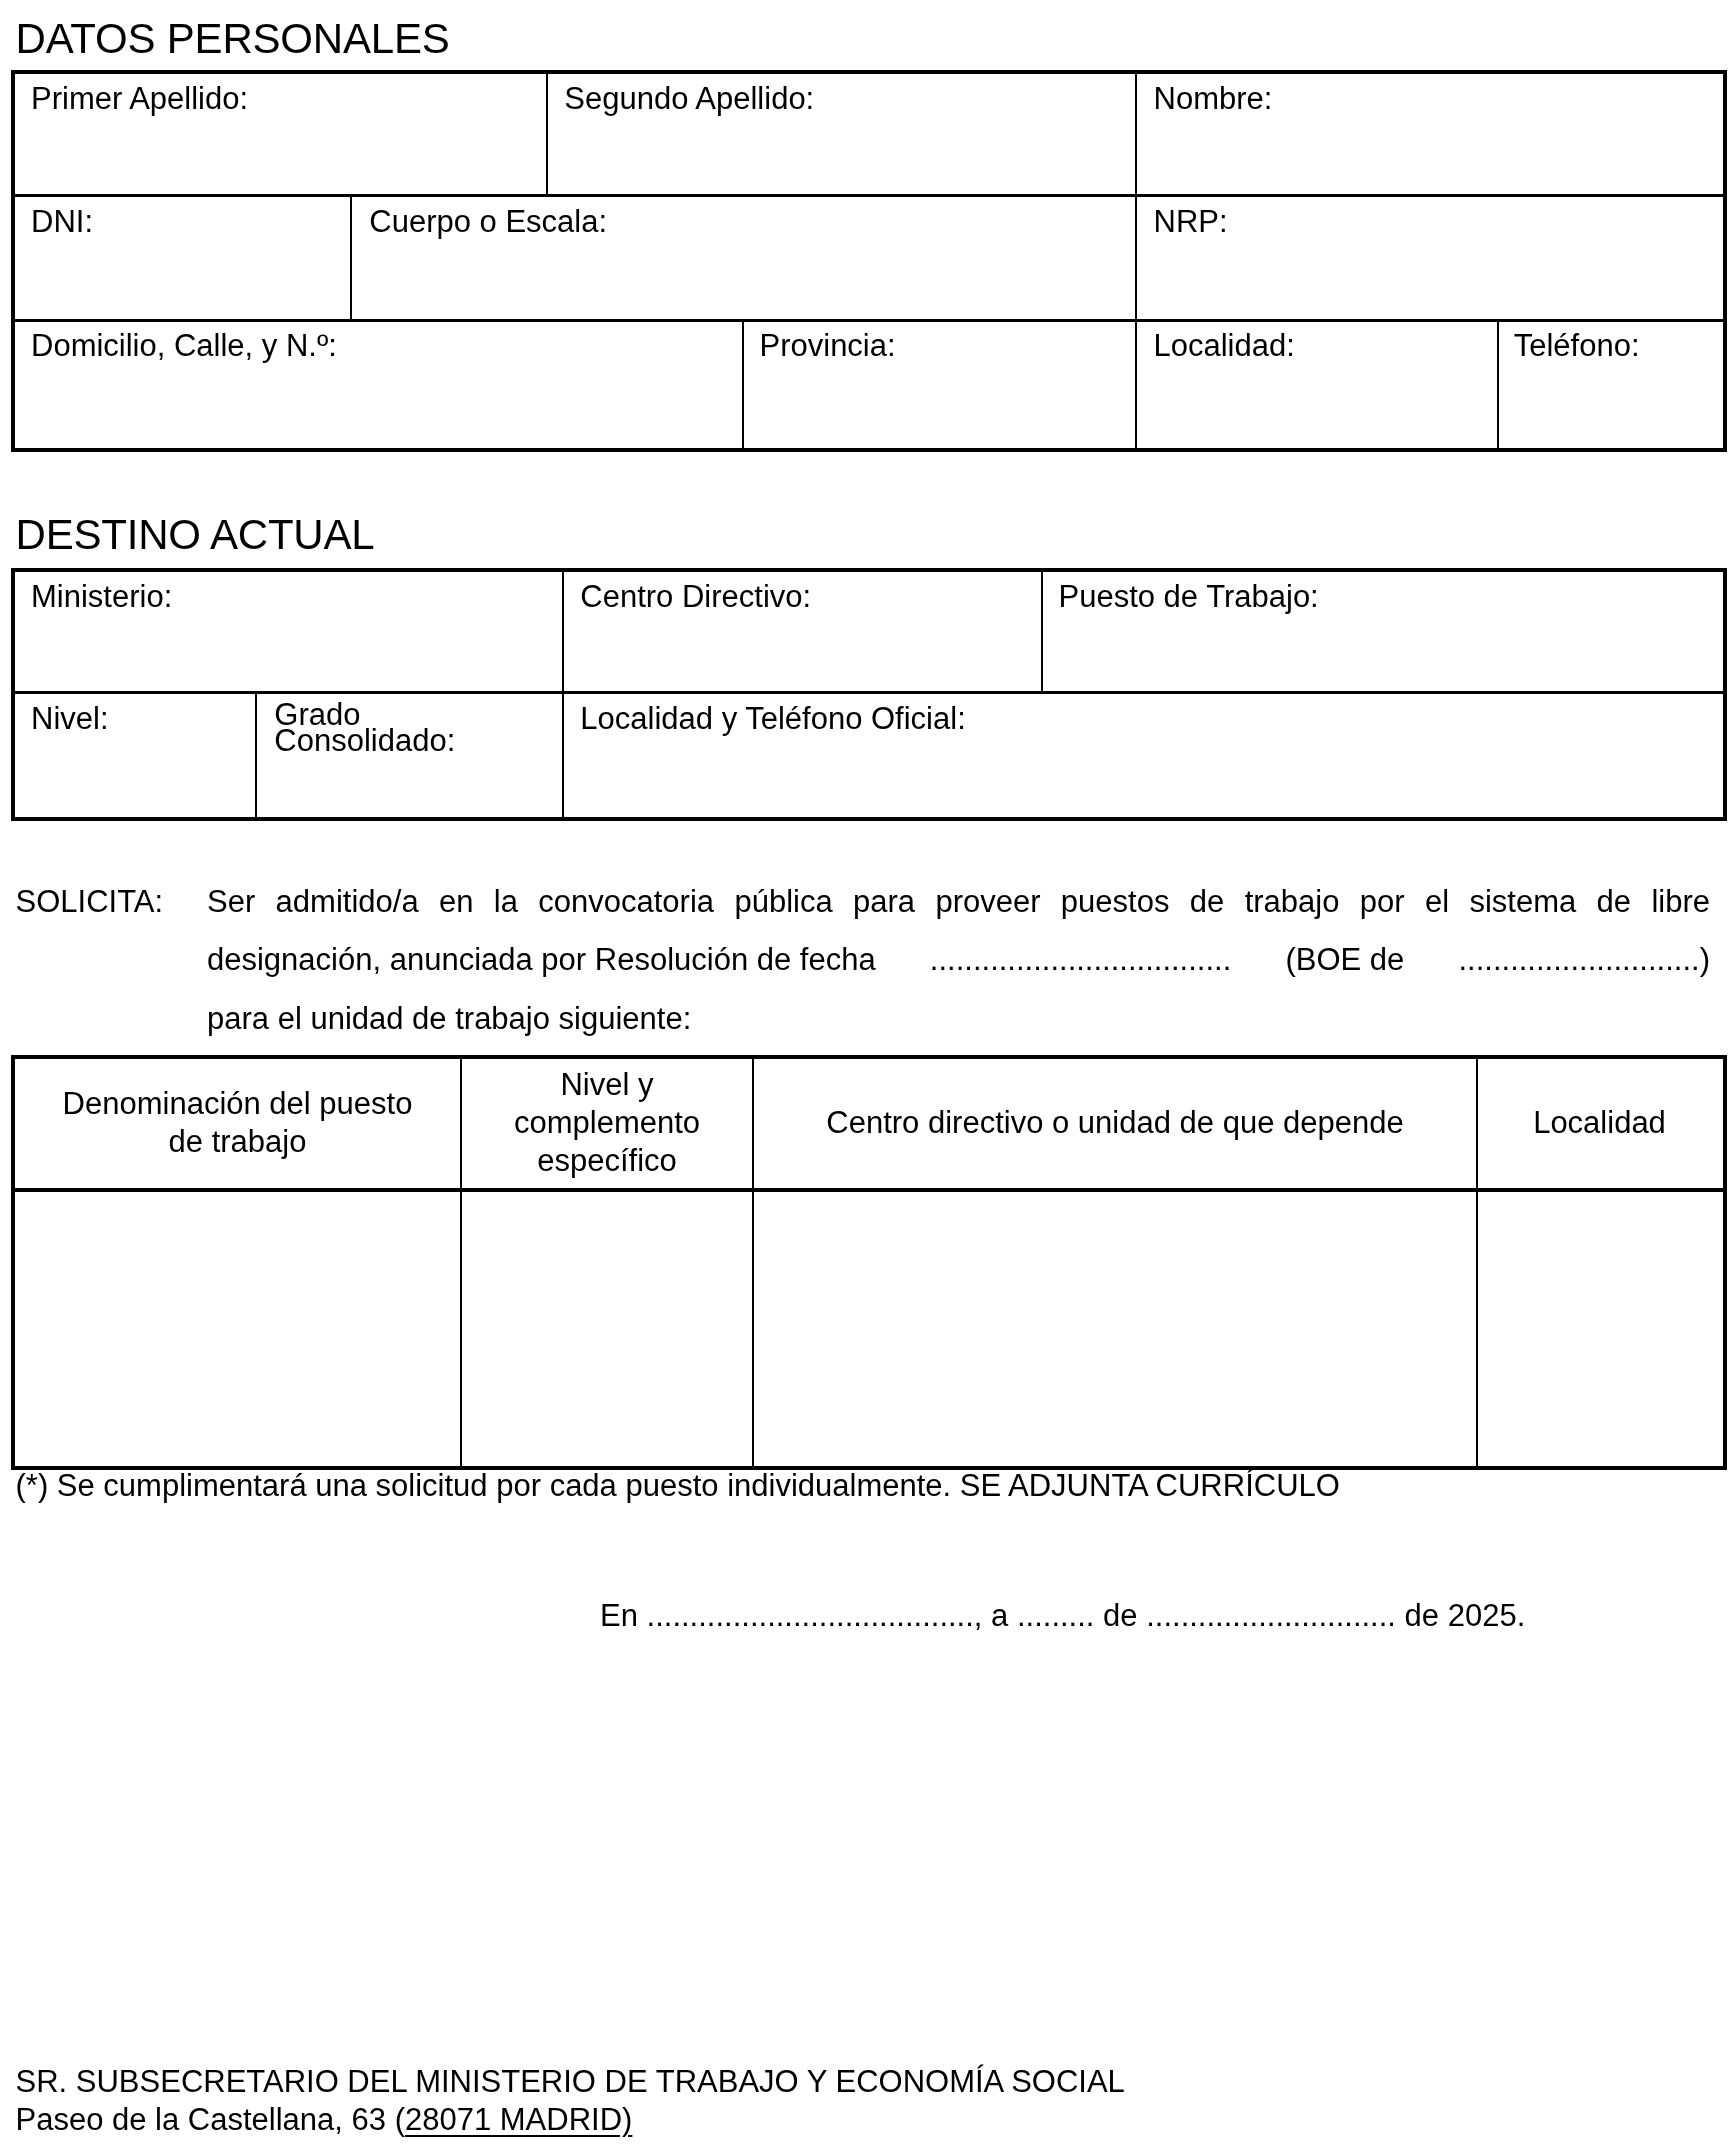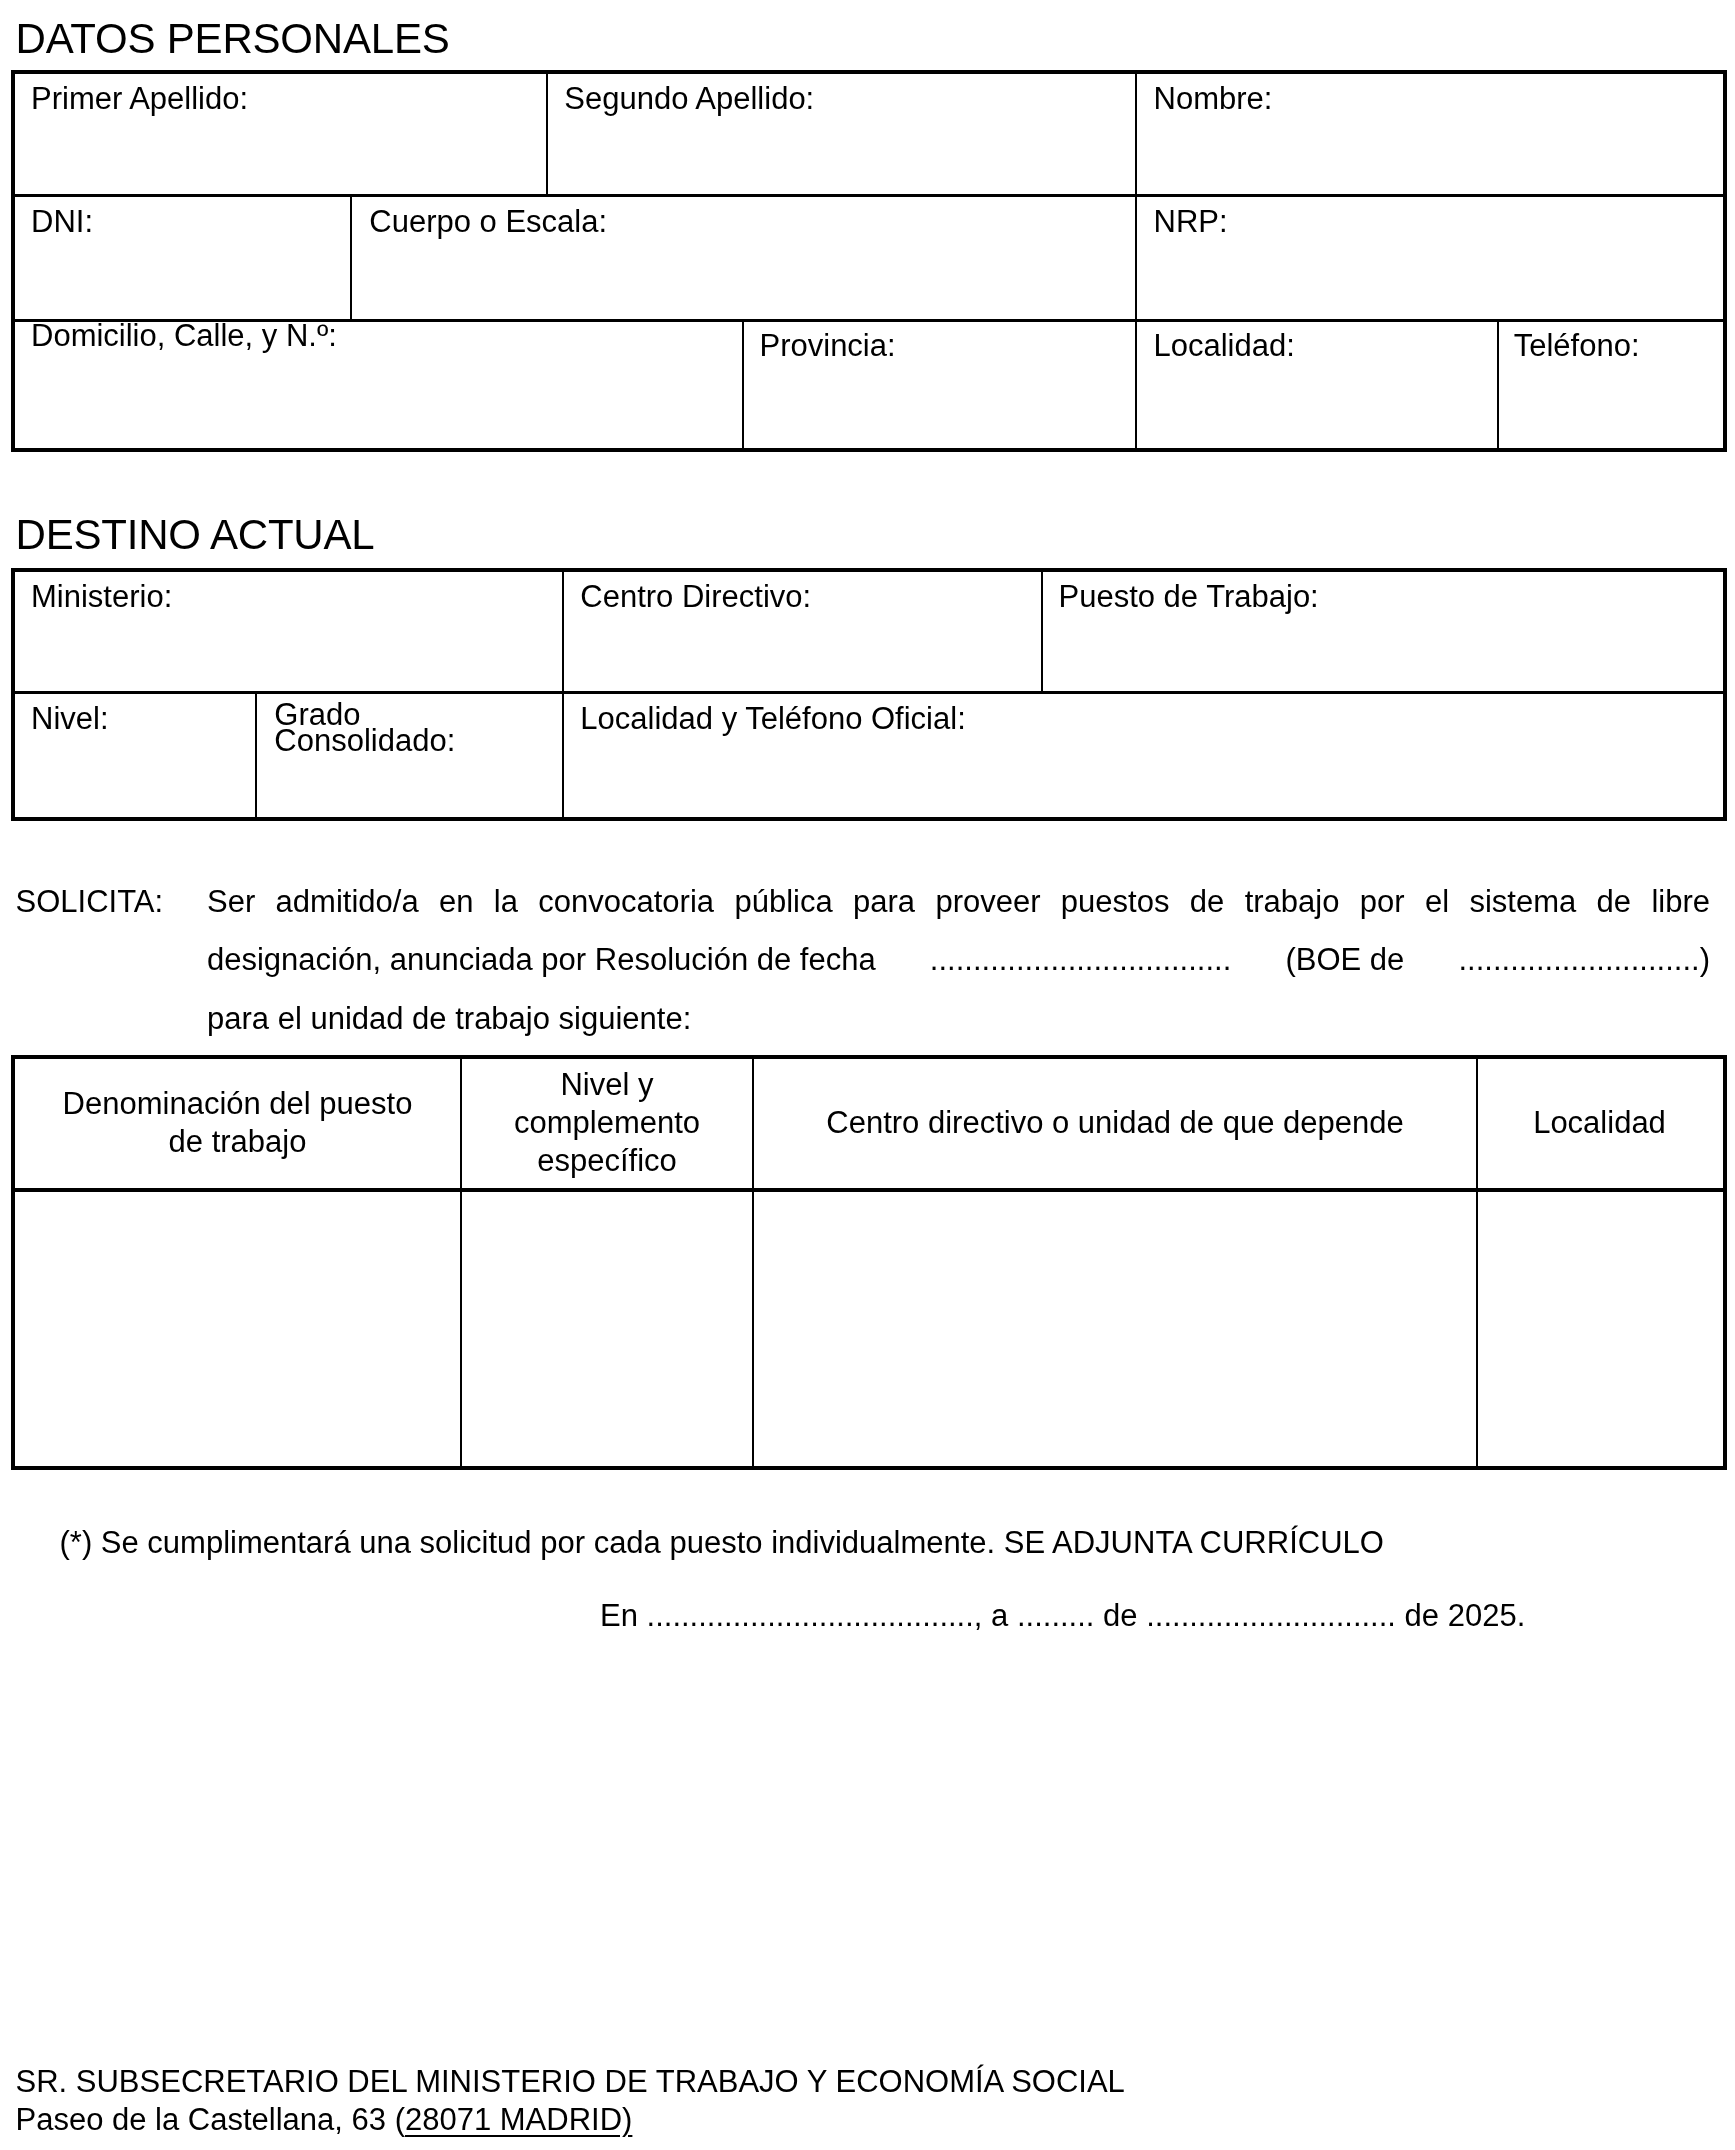--- a/index.html
+++ b/index.html
@@ -19,21 +19,21 @@
   .field { position: absolute; background: transparent; border: none; outline: none; }
 
   
   .sol-label { position: absolute; left: 15.5px; top: 886px; font-size: 31px; line-height: 1; }
   .sol-line { position: absolute; left: 207px; font-size: 31px; line-height: 1; white-space: nowrap; }
   .sol-justify { width: 1503px; text-align: justify; text-align-last: justify; }
 
   
   .th { position: absolute; font-size: 31px; line-height: 38px; text-align: center; display: flex; align-items: center; justify-content: center; box-sizing: border-box; }
 
-  .note { position: absolute; left: 15.5px; top: 1527px; font-size: 31px; line-height: 1; white-space: nowrap; margin-left: 44px; }
+  .note { position: absolute; left: 15.5px; top: 1470px; font-size: 31px; line-height: 1; white-space: nowrap; }
   .dateline { position: absolute; left: 600px; top: 1600px; font-size: 31px; line-height: 1; white-space: nowrap; }
   .addr { position: absolute; left: 15.5px; font-size: 31px; line-height: 1; white-space: nowrap; }
   .u { text-decoration: underline; text-underline-offset: 4.9px; text-decoration-thickness: 2.4px; margin-top: 12px; }
 </style>
 </head>
 <body>
 
 <div class="section-title" style="top:18px;">DATOS PERSONALES</div>
 
 <div class="box" style="left:10.6px; top:70px; width:1716px; height:382px;"></div>
@@ -68,21 +68,21 @@
 </div>
 <div class="cell" style="left:353px; top:198px; width:783px; height:122px;">
   <span class="lbl" style="left:16.3px; top:8.2px;">Cuerpo o Escala:</span>
   <input class="field" style="left: 16.3px; top: 49px; width: 751px; height: 57px;" value="">
 </div>
 <div class="cell" style="left:1138px; top:198px; width:584px; height:122px;">
   <span class="lbl" style="left:15.5px; top:8.2px;">NRP:</span>
   <input class="field" style="left: 15.5px; top: 49px; width: 555px; height: 57px;" value="">
 </div>
 
-<div class="cell" style="left:15.5px; top:312px; width:868px; height:125px;">
+<div class="cell" style="left:15.5px; top:322px; width:868px; height:125px;">
   <span class="lbl" style="left:15.5px; top:8.2px;">Domicilio, Calle, y N.º:</span>
   <input class="field" style="left: 15.5px; top: 49px; width: 702px; height: 57px;" value="">
 </div>
 <div class="cell" style="left:744px; top:322px; width:391px; height:125px;padding-left:8px;">
   <span class="lbl" style="left:15.5px; top:8.2px;">Provincia:</span>
   <input class="field" style="left: 15.5px; top: 49px; width: 359px; height: 57px;" value="">
 </div>
 <div class="cell" style="left:1138px; top:322px; width:359px; height:125px;">
   <span class="lbl" style="left:15.5px; top:8.2px;">Localidad:</span>
   <input class="field" style="left: 15.5px; top: 49px; width: 326px; height: 57px;" value="">

